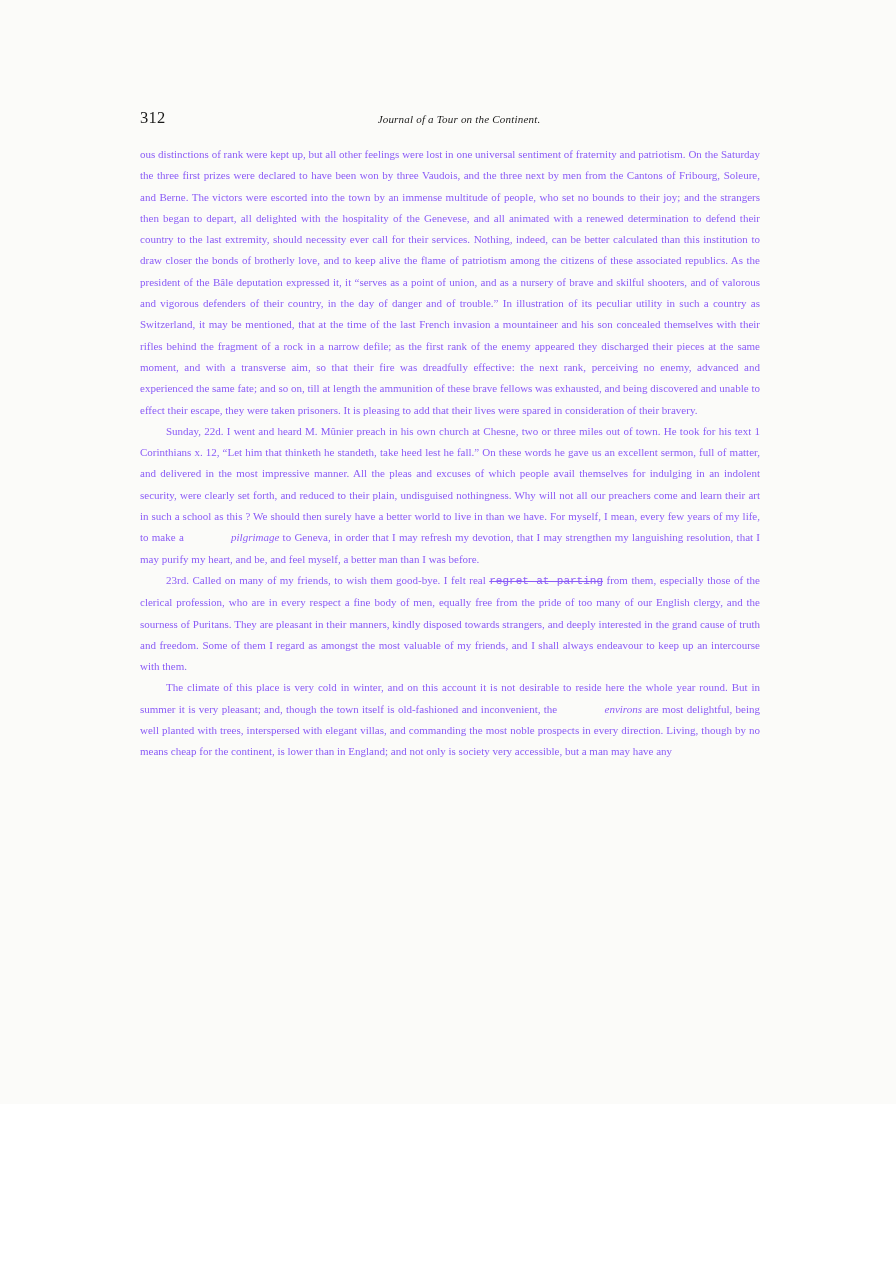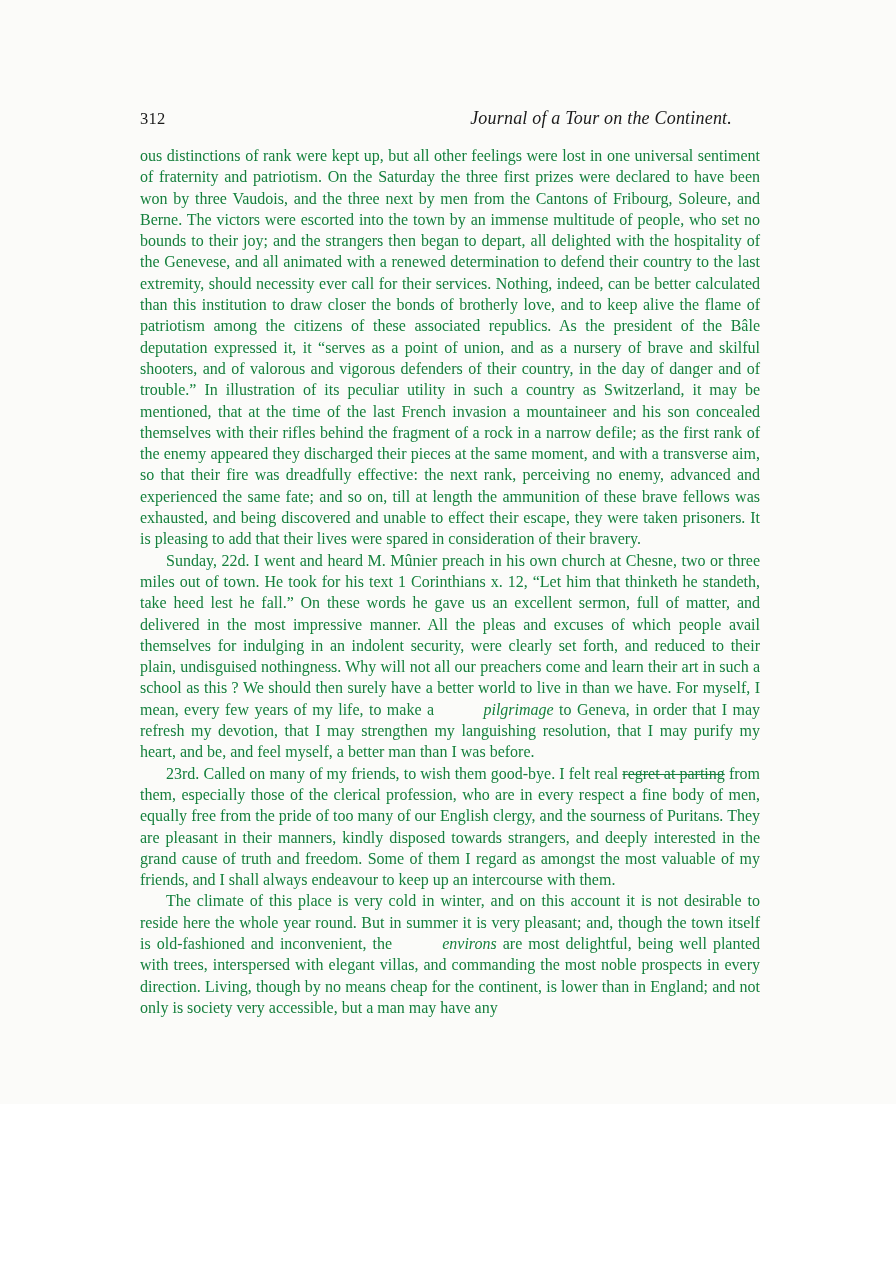--- a/index.html
+++ b/index.html
@@ -33,47 +33,48 @@
   }
   .folio {
     font-size: 16.5px;
     font-family: "Liberation Serif", serif;
     letter-spacing: 0.3px;
     width: 46px;
     flex: 0 0 46px;
   }
   .running-head {
     flex: 1 1 auto;
-    text-align: right;
+    text-align: center;
     font-style: italic;
-    font-size: 18px;
+    font-size: 11px;
     letter-spacing: 0.2px;
     padding-right: 28px;
   }
   .body-text {
-    font-size: 16px;
+    font-size: 11px;
     line-height: 21.3px;
     text-align: justify;
     text-justify: inter-word;
     hyphens: manual;
-    color: #15803d;
+    color: #8b5cf6;
   }
   .body-text p {
     margin: 0;
   }
   .body-text p.indent {
     text-indent: 26px;
   }
   .body-text i {
     font-style: italic;
     margin-left: 44px;
   }
   .strike {
     text-decoration: line-through;
     text-decoration-thickness: 1px;
+    font-family: Liberation Mono, monospace;
   }
 </style>
 </head>
 <body>
 
 <div class="page">
   <div class="page-inner">
 
     <div class="header-row">
       <div class="folio">312</div>

